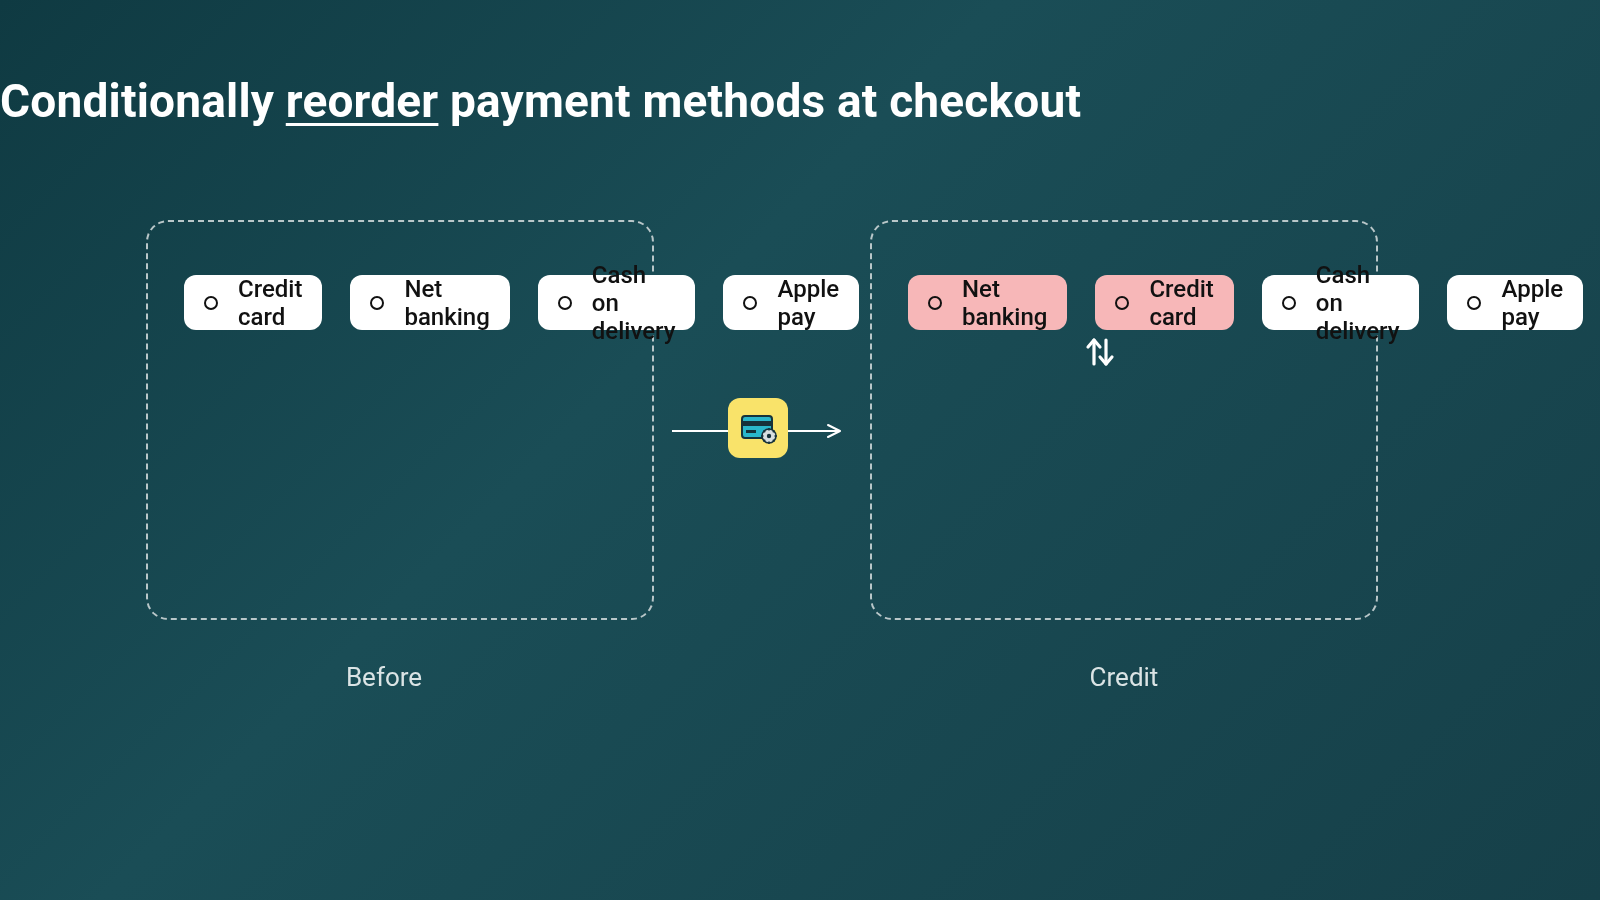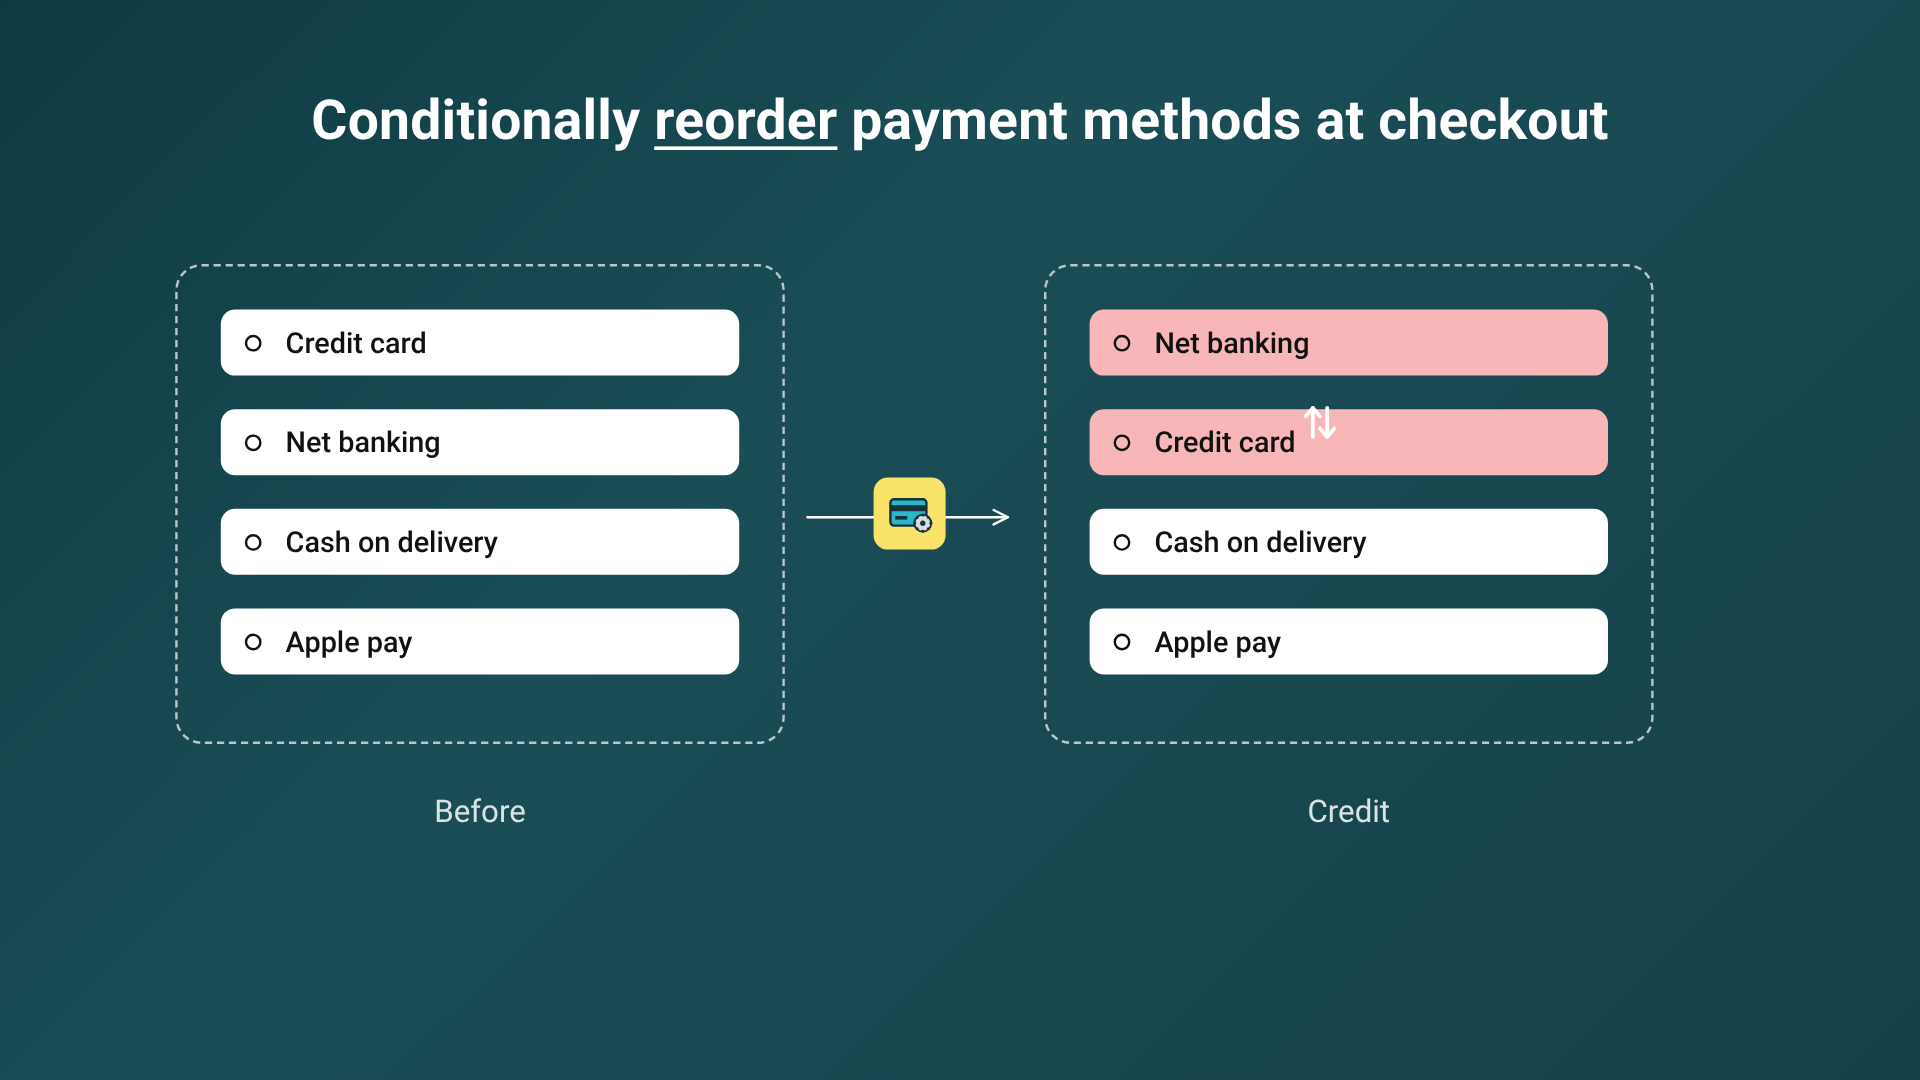--- a/index.html
+++ b/index.html
@@ -9,42 +9,42 @@
     background: linear-gradient(135deg, #0f3a42 0%, #1a4d56 40%, #164049 100%);
     font-family: -apple-system, BlinkMacSystemFont, "Segoe UI", Roboto, Helvetica, Arial, sans-serif;
     overflow: hidden;
     position: relative;
   }
   .title {
     position: absolute;
     top: 74px;
     left: 0;
     right: 0;
-    text-align: center;
+    text-align: left;
     color: #ffffff;
     font-size: 46px;
     font-weight: 700;
     letter-spacing: 0.2px;
   }
   .title .underline {
     text-decoration: underline;
     text-decoration-thickness: 3px;
     text-underline-offset: 6px;
   }
   .panel {
     position: absolute;
     border: 2px dashed #b9c7c9;
     border-radius: 22px;
     padding: 36px;
     width: 508px;
     height: 400px;
   }
   .panel.before { left: 146px; top: 220px; }
   .panel.after  { left: 870px; top: 220px; }
-  .stack { display: flex; flex-direction: column; gap: 28px; position: relative; }
+  .stack { display: flex; gap: 28px; position: relative; margin-top: 17px; }
   .option {
     background: #ffffff;
     color: #111;
     border-radius: 12px;
     height: 55px;
     display: flex;
     align-items: center;
     padding: 0 20px;
     font-size: 24px;
     font-weight: 500;
@@ -59,21 +59,21 @@
     flex: 0 0 auto;
   }
   .caption {
     position: absolute;
     color: #dbe4e5;
     font-size: 26px;
     font-weight: 400;
     text-align: center;
     width: 508px;
   }
-  .caption.before { left: 146px; top: 662px; }
+  .caption.before { left: 130px; top: 662px; }
   .caption.after  { left: 870px; top: 662px; }
   .connector {
     position: absolute;
     left: 670px;
     top: 416px;
     width: 180px;
     height: 30px;
     display: flex;
     align-items: center;
     justify-content: center;

